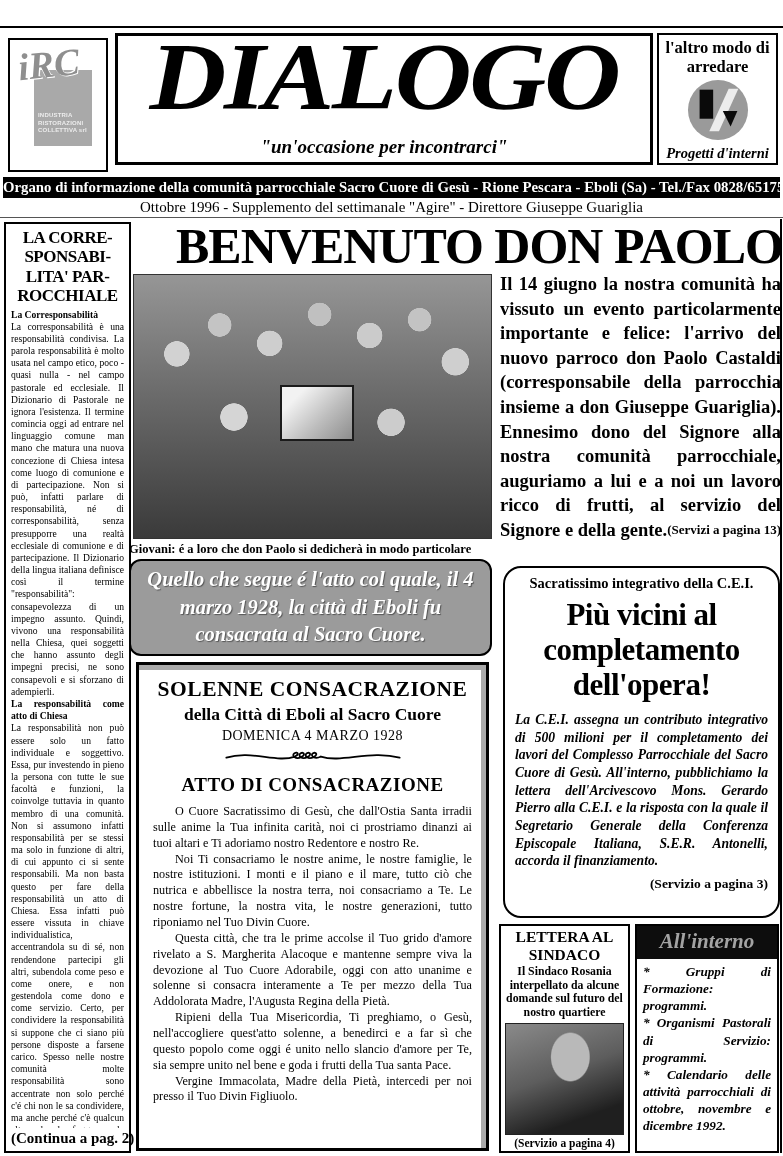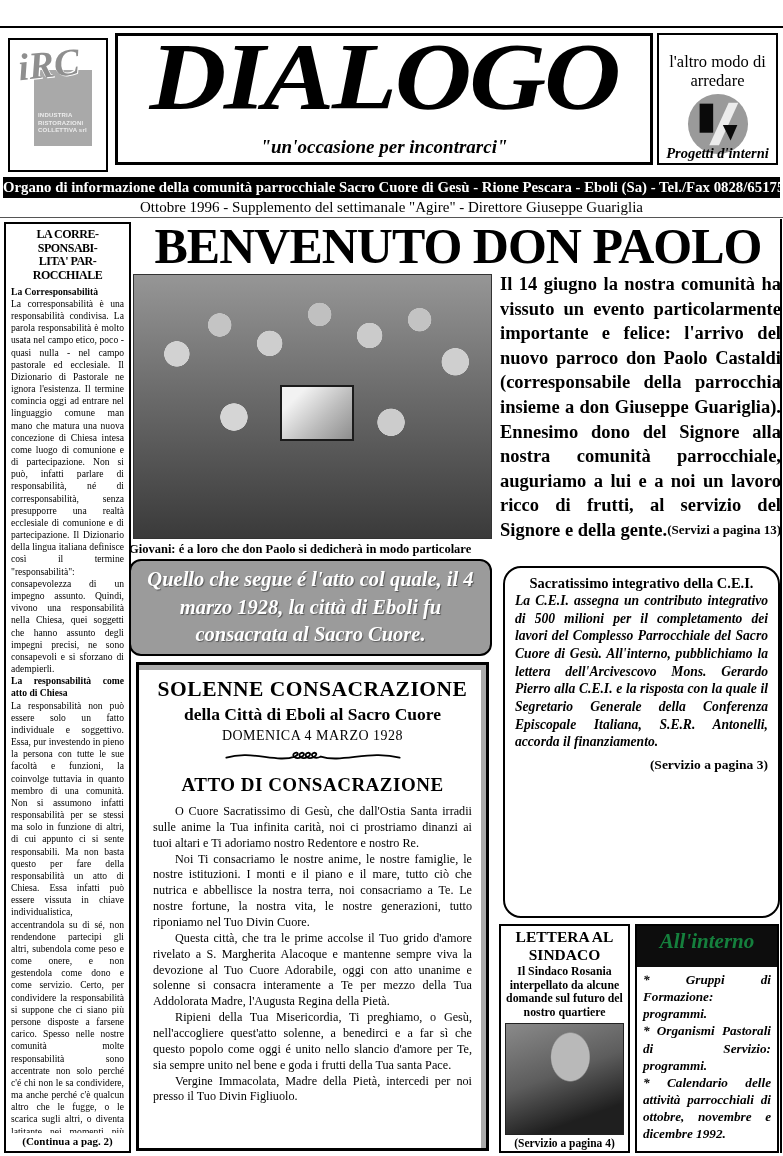--- a/index.html
+++ b/index.html
@@ -20,38 +20,38 @@
   .irc-script { position:absolute; left:8px; top:2px; font-style:italic; font-weight:bold;
     font-size:38px; color:#8f8f8f; text-shadow:1px 1px 0 #fff, -1px -1px 0 #fff; transform:rotate(-6deg); }
   .irc-caption { position:absolute; left:28px; top:72px; font-family:"Liberation Sans",sans-serif;
     font-size:6px; font-weight:bold; color:#ededed; line-height:1.25; letter-spacing:.2px; }
   .title-box { position:absolute; left:115px; top:33px; width:538px; height:132px; border:3px solid #000; overflow:hidden; }
   .dialogo { margin-top:-8px; text-align:center; font-weight:bold; font-style:italic;
     font-size:95px; line-height:1.04; letter-spacing:-2px; transform:scaleX(1.12); transform-origin:50% 50%; }
   .tagline { position:absolute; left:0; right:0; bottom:4px; text-align:center;
     font-weight:bold; font-style:italic; font-size:19px; }
   .ad-box { position:absolute; left:657px; top:33px; width:121px; height:132px; border:2px solid #000; text-align:center; }
-  .ad-tagline { font-weight:normal; font-size:16.5px; line-height:1.15; margin-top:18px; padding:0 4px; }
+  .ad-tagline { font-weight:bold; font-size:16.5px; line-height:1.15; margin-top:4px; padding:0 4px; }
   .ad-logo { width:62px; height:62px; margin:2px auto 0; display:block; }
   .ad-caption { position:absolute; left:0; right:0; bottom:1px; font-weight:bold; font-style:italic; font-size:14.5px; white-space:nowrap; }
 
   .org-bar { position:absolute; left:3px; top:177px; width:777px; height:21px; background:#000; color:#fff;
     font-weight:bold; font-size:14.8px; line-height:21px; text-align:center; white-space:nowrap; }
   .issue-line { position:absolute; left:0; top:199px; width:783px; text-align:center; font-size:15px; }
 
   
   .left-col { position:absolute; left:4px; top:222px; width:127px; height:931px; border:2px solid #000;
     padding:4px 5px; display:flex; flex-direction:column; }
-  .left-title { font-weight:bold; font-size:12px; line-height:1.14; text-align:center; letter-spacing:-.5px; }
+  .left-title { font-weight:bold; font-size:17px; line-height:1.14; text-align:center; letter-spacing:-.5px; }
   .left-body { flex:1; overflow:hidden; margin-top:3px; font-size:9.6px; line-height:1.27; text-align:justify; }
   .left-lead, .left-subhead { font-weight:bold; }
-  .left-continua { font-weight:bold; font-size:11px; text-align:center; white-space:nowrap; padding-top:2px; }
-
-  
-  .headline { position:absolute; left:133px; top:221px; width:650px; text-align:center;
+  .left-continua { font-weight:bold; font-size:15px; text-align:center; white-space:nowrap; padding-top:2px; }
+
+  
+  .headline { position:absolute; left:133px; top:221px; width:650px; text-align:right;
     font-weight:bold; font-size:50px; line-height:1; letter-spacing:-1px; white-space:nowrap; }
   .photo { position:absolute; left:133px; top:274px; width:359px; height:265px; border:1px solid #333;
     background-image:
       radial-gradient(13px 13px at 12% 30%, #d2d2d2 96%, transparent),
       radial-gradient(12px 12px at 24% 19%, #c4c4c4 96%, transparent),
       radial-gradient(13px 13px at 38% 26%, #cecece 96%, transparent),
       radial-gradient(12px 12px at 52% 15%, #c0c0c0 96%, transparent),
       radial-gradient(13px 13px at 66% 23%, #cbcbcb 96%, transparent),
       radial-gradient(12px 12px at 80% 17%, #c3c3c3 96%, transparent),
       radial-gradient(14px 14px at 90% 33%, #cfcfcf 96%, transparent),
@@ -98,22 +98,22 @@
   .sindaco-title { font-weight:bold; font-size:15.5px; line-height:1.15; }
   .sindaco-sub { font-weight:bold; font-size:11.8px; line-height:1.18; margin-top:1px; }
   .sindaco-photo { width:119px; height:112px; margin:3px auto 2px; border:1px solid #222;
     background-image:
       radial-gradient(20px 25px at 55% 30%, #b9b9b9 94%, transparent),
       linear-gradient(160deg,#8a8a8a 0%,#5d5d5d 45%,#1f1f1f 80%); }
   .sindaco-pageref { font-weight:bold; font-size:11.5px; white-space:nowrap; }
 
   .interno-box { position:absolute; left:635px; top:924px; width:144px; height:229px;
     border:2px solid #000; overflow:hidden; }
-  .interno-header { background:#0d0d0d; color:#15803d; font-weight:bold; font-style:italic;
-    font-size:21px; text-align:center; padding:3px 2px 13px; }
+  .interno-header { background:#0d0d0d; color:#a3a3a3; font-weight:bold; font-style:italic;
+    font-size:21px; text-align:center; padding:3px 2px 5px; }
   .interno-items { padding:4px 6px; }
   .interno-items div { font-weight:bold; font-style:italic; font-size:13.2px; line-height:1.3; text-align:justify; }
 </style>
 </head>
 <body>
 
 <div class="page">
 
   <div class="rule rule-top"></div>
 
@@ -195,20 +195,21 @@
     <p>O Cuore Sacratissimo di Gesù, che dall'Ostia Santa irradii sulle anime la Tua infinita carità, noi ci prostriamo dinanzi ai tuoi altari e Ti adoriamo nostro Redentore e nostro Re.</p>
         <p>Noi Ti consacriamo le nostre anime, le nostre famiglie, le nostre istituzioni. I monti e il piano e il mare, tutto ciò che nutrica e abbellisce la nostra terra, noi consacriamo a Te. Le nostre fortune, la nostra vita, le nostre generazioni, tutto riponiamo nel Tuo Divin Cuore.</p>
         <p>Questa città, che tra le prime accolse il Tuo grido d'amore rivelato a S. Margherita Alacoque e mantenne sempre viva la devozione al Tuo Cuore Adorabile, oggi con atto unanime e solenne si consacra interamente a Te per mezzo della Tua Addolorata Madre, l'Augusta Regina della Pietà.</p>
         <p>Ripieni della Tua Misericordia, Ti preghiamo, o Gesù, nell'accogliere quest'atto solenne, a benedirci e a far sì che questo popolo come oggi é unito nello slancio d'amore per Te, sia sempre unito nel bene e goda i frutti della Tua santa Pace.</p>
         <p>Vergine Immacolata, Madre della Pietà, intercedi per noi presso il Tuo Divin Figliuolo.</p>
       </div>
   </div>
 
   <div class="cei-box">
     <div class="cei-kicker">Sacratissimo integrativo della C.E.I.</div>
+    <div class="cei-title">Più vicini al completamento dell'opera!</div>
     <div class="cei-body">La C.E.I. assegna un contributo integrativo di 500 milioni per il completamento dei lavori del Complesso Parrocchiale del Sacro Cuore di Gesù. All'interno, pubblichiamo la lettera dell'Arcivescovo Mons. Gerardo Pierro alla C.E.I. e la risposta con la quale il Segretario Generale della Conferenza Episcopale Italiana, S.E.R. Antonelli, accorda il finanziamento.</div>
     <div class="cei-pageref">(Servizio a pagina 3)</div>
   </div>
 
   <div class="sindaco-box">
     <div class="sindaco-title">LETTERA AL SINDACO</div>
     <div class="sindaco-sub">Il Sindaco Rosania interpellato da alcune domande sul futuro del nostro quartiere</div>
     <div class="sindaco-photo"></div>
     <div class="sindaco-pageref">(Servizio a pagina 4)</div>
   </div>

